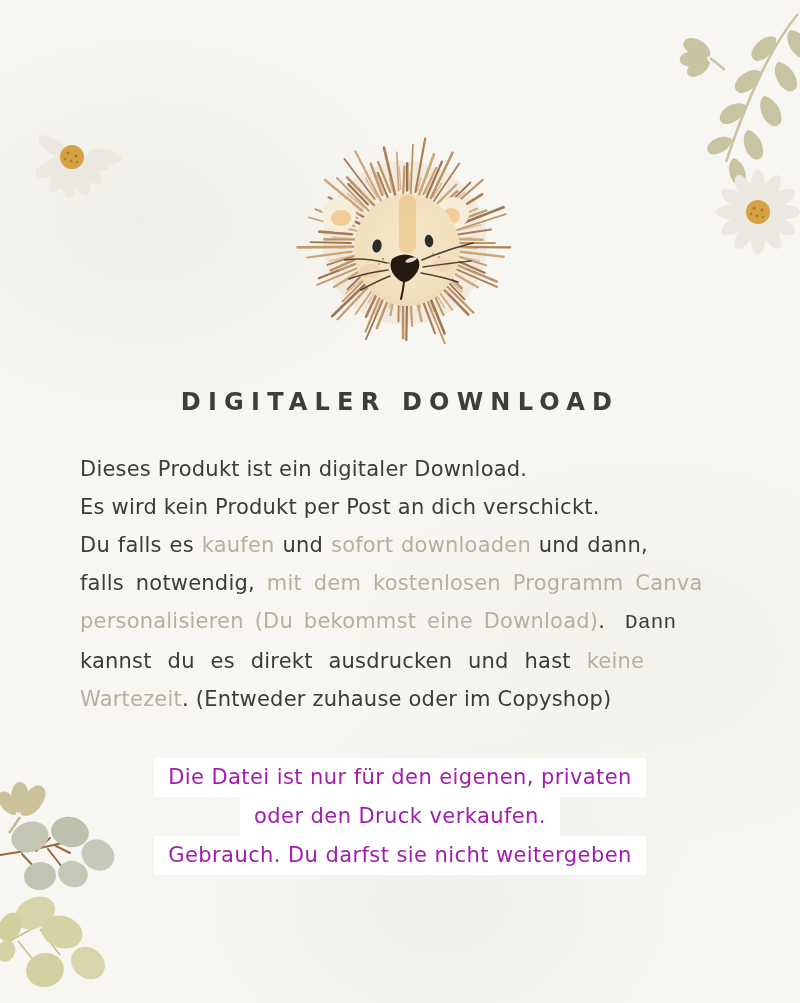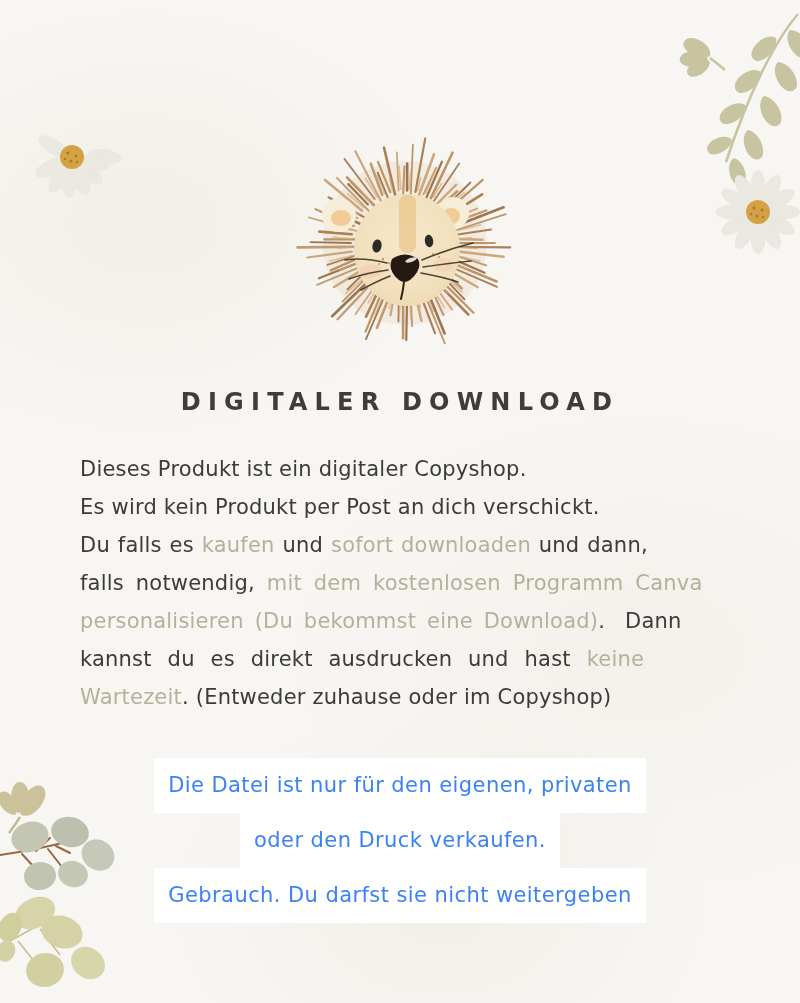--- a/index.html
+++ b/index.html
@@ -20,26 +20,26 @@
     letter-spacing:0.30em; color:#3e3d3a;
   }
   .body-text { position:absolute; left:80px; top:450px; width:648px; }
   .bline { white-space:nowrap; font-size:21px; line-height:38px; letter-spacing:0.01em; }
   .dark  { color:#3c3b38; }
   .green { color:#b4b19b; }
   .ws1 { word-spacing:1px; }
   .ws4 { word-spacing:4px; }
   .ws5 { word-spacing:5px; }
   .ws9 { word-spacing:9px; }
-  .gap-left { margin-left:20px; }
+  .gap-left { margin-left:20px;font-family:Liberation Mono, monospace; }
   .note { position:absolute; top:758px; left:0; width:100%; }
   .note-line { text-align:center; line-height:31px; white-space:nowrap; }
   .note-line span {
-    display:inline-block; padding:12px 14px; background:#ffffff;
-    font-size:21px; color:#3b82f6; letter-spacing:0.02em;
+    display:inline-block; padding:4px 14px; background:#ffffff;
+    font-size:21px; color:#a21caf; letter-spacing:0.02em;
   }
 </style>
 </head>
 <body>
 
 <div class="canvas">
 
   <svg style="left:20px; top:128px;" width="130" height="90" viewBox="0 0 130 90">
     <g fill="#eae8e0">
       <ellipse cx="20" cy="36" rx="17" ry="7.5" transform="rotate(-172 52 30)"></ellipse>
@@ -317,21 +317,21 @@
       <path d="M97 143 Q 80 150 68 157"></path>
       <path d="M129 127 Q 155 116 180 110"></path>
       <path d="M130 134 Q 158 130 178 128"></path>
       <path d="M128 140 Q 150 144 165 149"></path>
     </g>
   </svg>
 
   <div class="title">DIGITALER DOWNLOAD</div>
 
   <div class="body-text">
-    <div class="bline"><span class="dark">Dieses Produkt ist ein digitaler Copyshop.</span></div>
+    <div class="bline"><span class="dark">Dieses Produkt ist ein digitaler Download.</span></div>
     <div class="bline"><span class="dark">Es wird kein Produkt per Post an dich verschickt.</span></div>
     <div class="bline ws1"><span class="dark">Du falls es </span><span class="green">kaufen</span><span class="dark"> und </span><span class="green">sofort downloaden</span><span class="dark"> und dann,</span></div>
     <div class="bline ws5"><span class="dark">falls notwendig, </span><span class="green">mit dem kostenlosen Programm Canva</span></div>
     <div class="bline ws4"><span class="green">personalisieren (Du bekommst eine Download)</span><span class="dark">.</span><span class="dark gap-left">Dann</span></div>
     <div class="bline ws9"><span class="dark">kannst du es direkt ausdrucken und hast </span><span class="green">keine</span></div>
     <div class="bline"><span class="green">Wartezeit</span><span class="dark">. (Entweder zuhause oder im Copyshop)</span></div>
   </div>
 
   <div class="note">
     <div class="note-line"><span>Die Datei ist nur für den eigenen, privaten</span></div>

